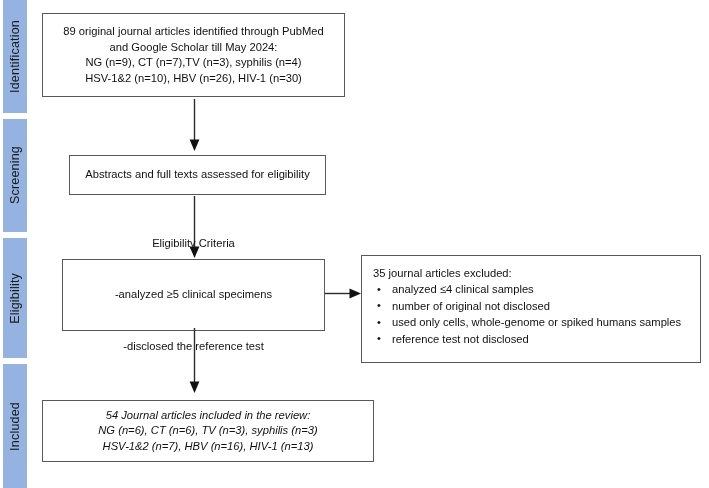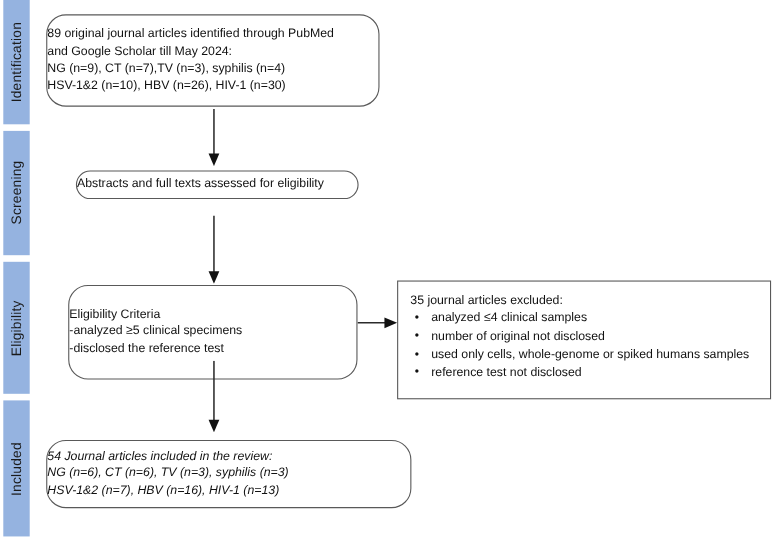--- a/index.html
+++ b/index.html
@@ -42,22 +42,21 @@
   .box {
     position: absolute;
     box-sizing: border-box;
     border: 1.2px solid #595959;
     background: #ffffff;
     display: flex;
     flex-direction: column;
     justify-content: center;
   }
   .box-center {
-    text-align: left;
-    border-radius: 18px;
+    text-align: center;
   }
   .box-line {
     font-size: 11.2px;
     line-height: 15.5px;
     color: #111111;
     white-space: nowrap;
   }
 
   
   .box-left {
@@ -134,32 +133,32 @@
     <div class="box-line">HSV-1&amp;2 (n=10), HBV (n=26), HIV-1 (n=30)</div>
   </div>
 
   <div class="arrow-v" style="left:188px; top:99px; height:52px;">
     <svg width="13" height="52" viewBox="0 0 13 52">
       <line x1="6.5" y1="0" x2="6.5" y2="43" stroke="#2b2b2b" stroke-width="1.4"></line>
       <polygon points="6.5,52 1.6,40.5 11.4,40.5" fill="#111111"></polygon>
     </svg>
   </div>
 
-  <div class="box box-center" style="left:69px; top:155px; width:257px; height:26px;gap:25px;">
+  <div class="box box-center" style="left:69px; top:155px; width:257px; height:40px;gap:25px;">
     <div class="box-line">Abstracts and full texts assessed for eligibility</div>
   </div>
 
   <div class="arrow-v" style="left:188px; top:196px; height:62px;">
     <svg width="13" height="62" viewBox="0 0 13 62">
       <line x1="6.5" y1="0" x2="6.5" y2="53" stroke="#2b2b2b" stroke-width="1.4"></line>
       <polygon points="6.5,62 1.6,50.5 11.4,50.5" fill="#111111"></polygon>
     </svg>
   </div>
 
-  <div class="box box-center" style="left:62px; top:259px; width:263px; height:86px;">
+  <div class="box box-center" style="left:62px; top:259px; width:263px; height:72px;gap:36px;">
     <div class="box-line">Eligibility Criteria</div>
     <div class="box-line">-analyzed ≥5 clinical specimens</div>
     <div class="box-line">-disclosed the reference test</div>
   </div>
 
   <div class="arrow-h" style="left:325px; top:287px; width:36px;">
     <svg width="36" height="13" viewBox="0 0 36 13">
       <line x1="0" y1="6.5" x2="27" y2="6.5" stroke="#2b2b2b" stroke-width="1.4"></line>
       <polygon points="36,6.5 24.5,1.6 24.5,11.4" fill="#111111"></polygon>
     </svg>

